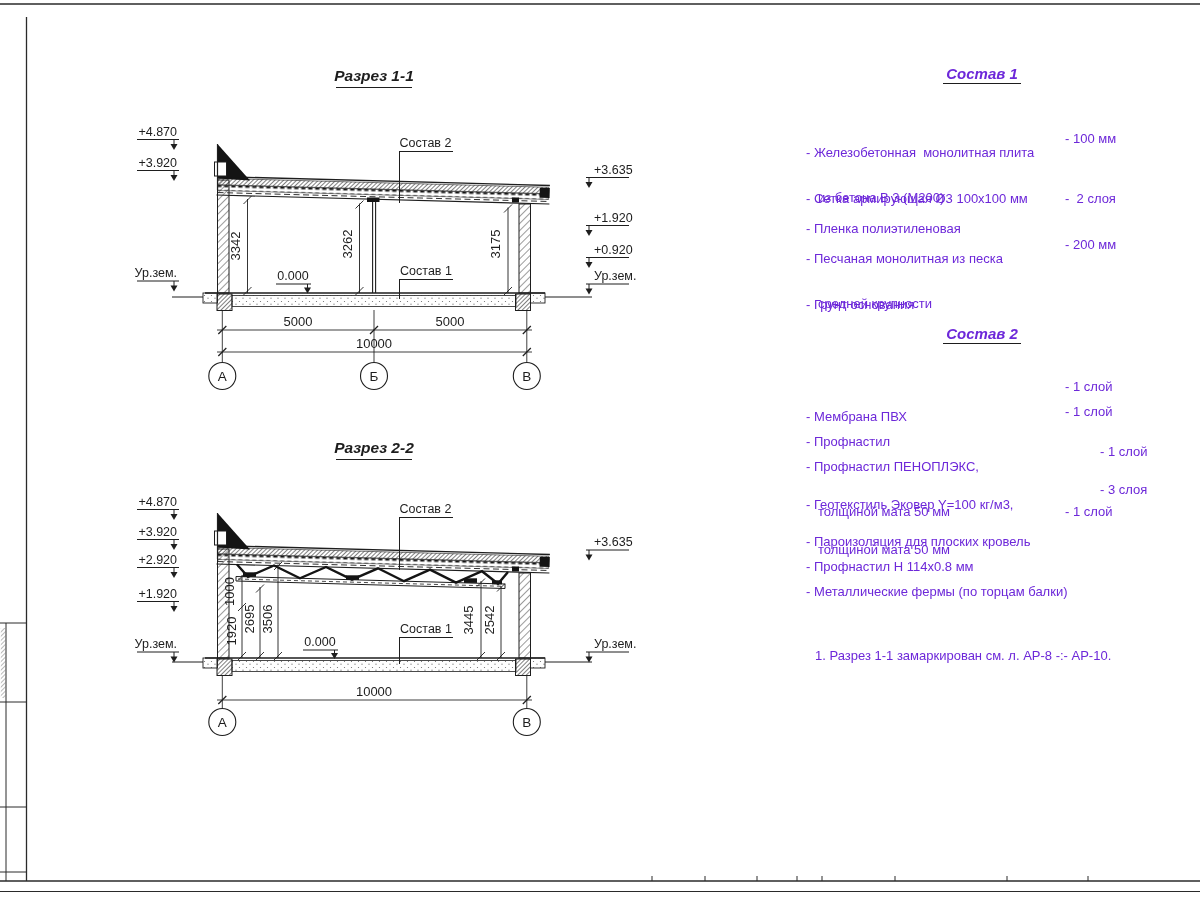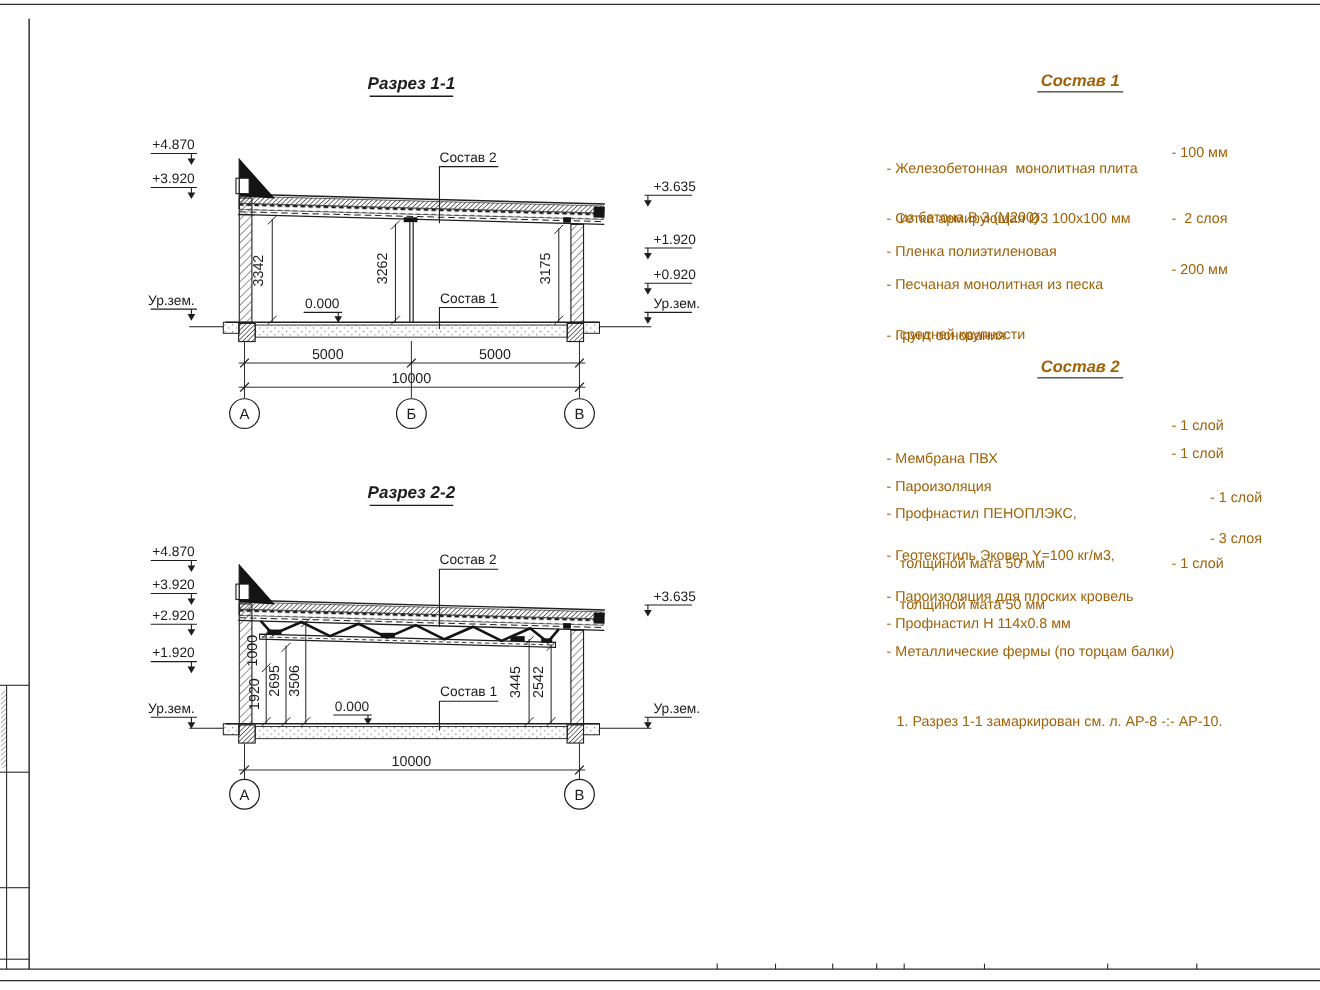--- a/index.html
+++ b/index.html
@@ -1,17 +1,17 @@
 <!DOCTYPE html>
 <html><head>
 <meta charset="utf-8">
 <style>
   html,body{margin:0;padding:0;background:#e8e8e8}
   .sheet{position:relative;width:1200px;height:900px;background:#ffffff;overflow:hidden;
-         font-family:"Liberation Sans",sans-serif;color:#a16207}
+         font-family:"Liberation Sans",sans-serif;color:#6d28d9}
   svg{position:absolute;overflow:visible}
   text{font-family:"Liberation Sans",sans-serif;fill:#1d1d1d}
   .t{font-size:12.5px}
   .td{font-size:13px}
   .tt{font-size:15.5px;font-weight:bold;font-style:italic}
   .tax{font-size:13.5px}
   .spec{position:absolute;width:352px;font-size:13px}
   .spec-title{position:absolute;top:0;left:0;width:352px;text-align:center;
               font-size:15px;font-weight:bold;font-style:italic}
   .spec-title span{border-bottom:1.3px solid #1d1d1d;padding:0 3px 1px}
@@ -390,21 +390,21 @@
 
   <div class="spec" style="left:806px;top:325px">
     <div class="spec-title">
       <span>Состав 2</span>
     </div>
     <div class="spec-item" style="top:54px">
       <div class="l1">- Мембрана ПВХ</div>
     </div>
     <div class="spec-value" style="top:54px;left:259px">- 1 слой</div>
     <div class="spec-item" style="top:79px">
-      <div class="l1">- Пароизоляция</div>
+      <div class="l1">- Профнастил</div>
     </div>
     <div class="spec-value" style="top:79px;left:259px">- 1 слой</div>
     <div class="spec-item" style="top:104px">
       <div class="l1">- Профнастил ПЕНОПЛЭКС,</div>
       <div class="l2">толщиной мата 50 мм</div>
     </div>
     <div class="spec-value" style="top:119px;left:294px">- 1 слой</div>
     <div class="spec-item" style="top:142px">
       <div class="l1">- Геотекстиль Эковер Y=100 кг/м3,</div>
       <div class="l2">толщиной мата 50 мм</div>

